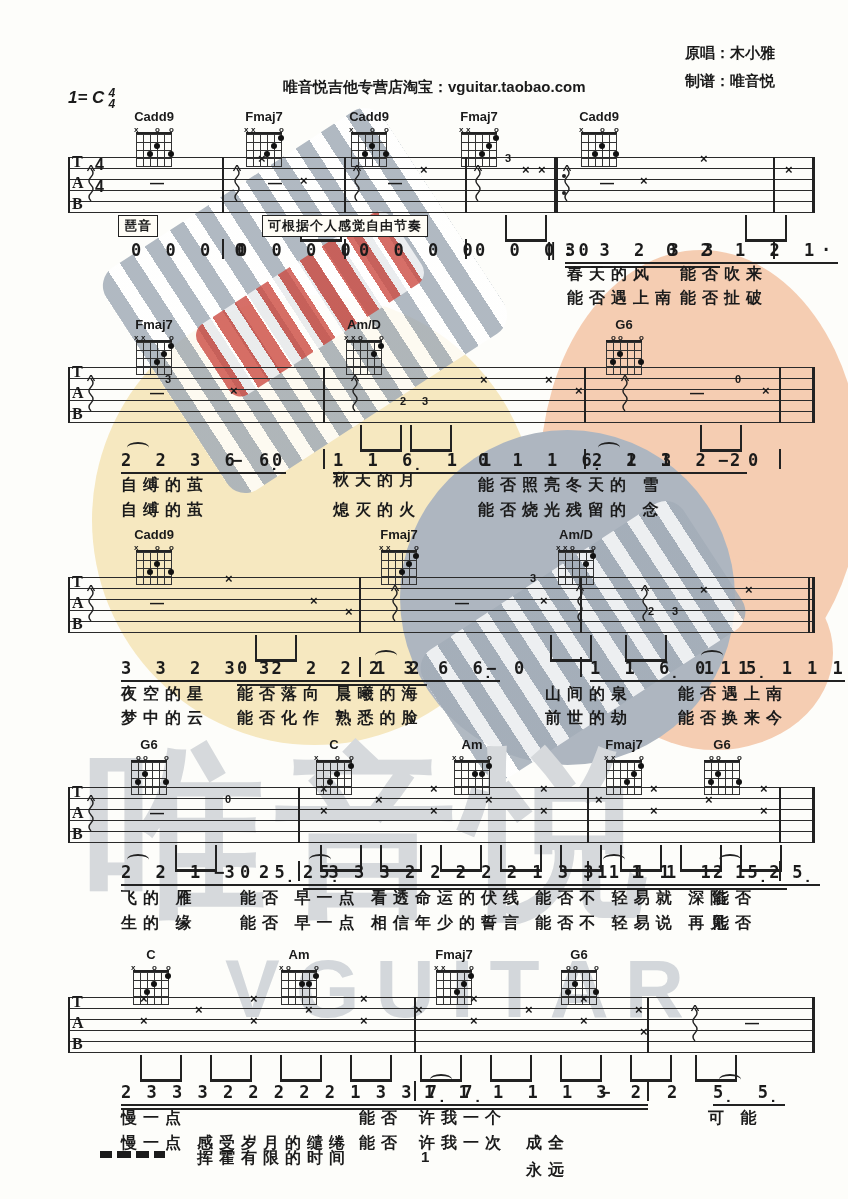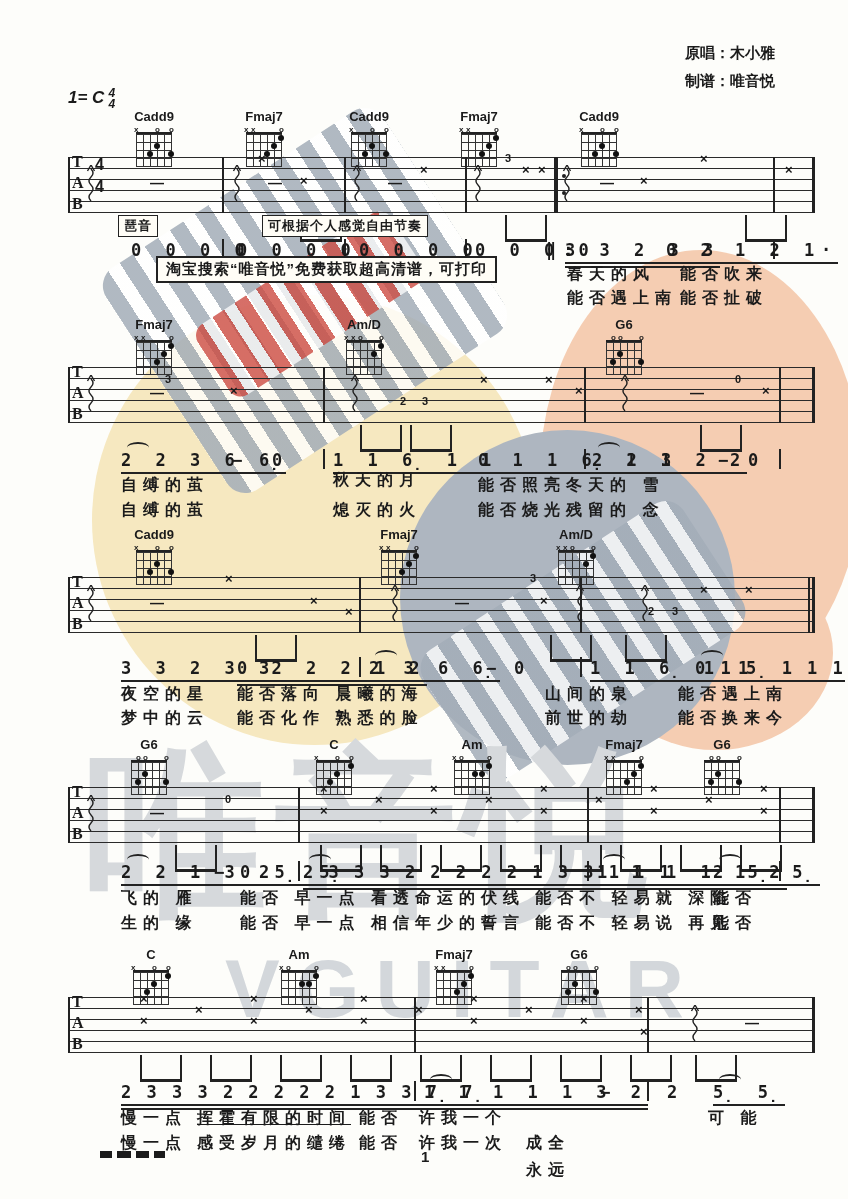--- a/index.html
+++ b/index.html
@@ -64,28 +64,28 @@
     <div class="wm wm-ellipse" style="left:400px;top:430px;width:335px;height:335px;background:#aeb6c0;"></div>
     <div class="wm wm-stripes" style="left:140px;top:168px;width:330px;height:265px;transform:rotate(-33deg);"></div>
     <div class="wm wm-stripes-red" style="left:195px;top:262px;width:230px;height:84px;transform:rotate(-33deg);"></div>
     <div class="wm wm-stripes" style="left:428px;top:565px;width:310px;height:150px;transform:rotate(-33deg);"></div>
     <div class="wm wm-text" style="left:85px;top:742px;font-size:182px;letter-spacing:8px;color:#d6d9dc;line-height:1;">唯音悦</div>
     <div class="wm wm-text" style="left:225px;top:948px;font-size:82px;letter-spacing:16px;color:#d3d7db;line-height:1;">VGUITAR</div>
   </div>
 
   <div class="abs credit" style="left:685px;top:44px;">原唱：木小雅</div>
   <div class="abs credit" style="left:685px;top:72px;">制谱：唯音悦</div>
+  <div class="abs subtitle" style="left:283px;top:78px;">唯音悦吉他专营店淘宝：vguitar.taobao.com</div>
   <div class="abs keysig" style="left:68px;top:88px;">
     <span>1= C</span><span class="frac"><span>4</span><br><span>4</span></span>
   </div>
 
   <div class="labelbox" style="left:118px;top:215px;">琶音</div>
   <div class="labelbox" style="left:262px;top:215px;">可根据个人感觉自由节奏</div>
 
-  <div class="banner" style="left:156px;top:256px;">淘宝搜索“唯音悦”免费获取超高清谱，可打印</div>
 
   <div id="score">
       <div class="chord" style="left: 130px; top: 110px;">
         <div class="chord-name">Cadd9</div>
         <div class="chord-grid">
           <span class="chord-marker" style="left: -2px;">x</span>
           <span class="chord-marker" style="left: 19px;">o</span>
           <span class="chord-marker" style="left: 33px;">o</span>
           <span class="chord-dot" style="left: 11px; top: 17px;"></span>
           <span class="chord-dot" style="left: 18px; top: 9px;"></span>
@@ -605,21 +605,21 @@
       <div class="nbar" style="left: 414px; top: 1081px;"></div>
       <div class="nbar" style="left: 647px; top: 1081px;"></div>
       <div class="num tight u2" style="left: 121px; top: 1082px;">2 3 3 3 2 2 2 2 2 1 3 3 7̣ 7̣</div>
       <div class="num u2" style="left: 424px; top: 1082px;">1 1 1 1 1 3 2</div>
       <div class="arc" style="left: 430px; top: 1074px;"></div>
       <div class="num" style="left: 600px; top: 1082px;">−</div>
       <div class="num" style="left: 667px; top: 1082px;">2</div>
       <div class="num u1" style="left: 713px; top: 1082px;">5̣ 5̣</div>
       <div class="arc" style="left: 719px; top: 1074px;"></div>
       <div class="lyr" style="left: 121px; top: 1108px;">慢一点</div>
-      <div class="lyr" style="left: 197px; top: 1108px; text-decoration: underline;">挥霍有限的时间</div>
+      <div class="lyr" style="left: 197px; top: 1148px;">挥霍有限的时间</div>
       <div class="lyr" style="left: 359px; top: 1108px;">能否</div>
       <div class="lyr" style="left: 419px; top: 1108px;">许我一个</div>
       <div class="lyr" style="left: 526px; top: 1160px;">永远</div>
       <div class="lyr" style="left: 708px; top: 1108px;">可 能</div>
       <div class="lyr" style="left: 121px; top: 1133px;">慢一点</div>
       <div class="lyr" style="left: 197px; top: 1133px;">感受岁月的缱绻</div>
       <div class="lyr" style="left: 359px; top: 1133px;">能否</div>
       <div class="lyr" style="left: 419px; top: 1133px;">许我一次</div>
       <div class="lyr" style="left: 526px; top: 1133px;">成全</div>
     </div>

